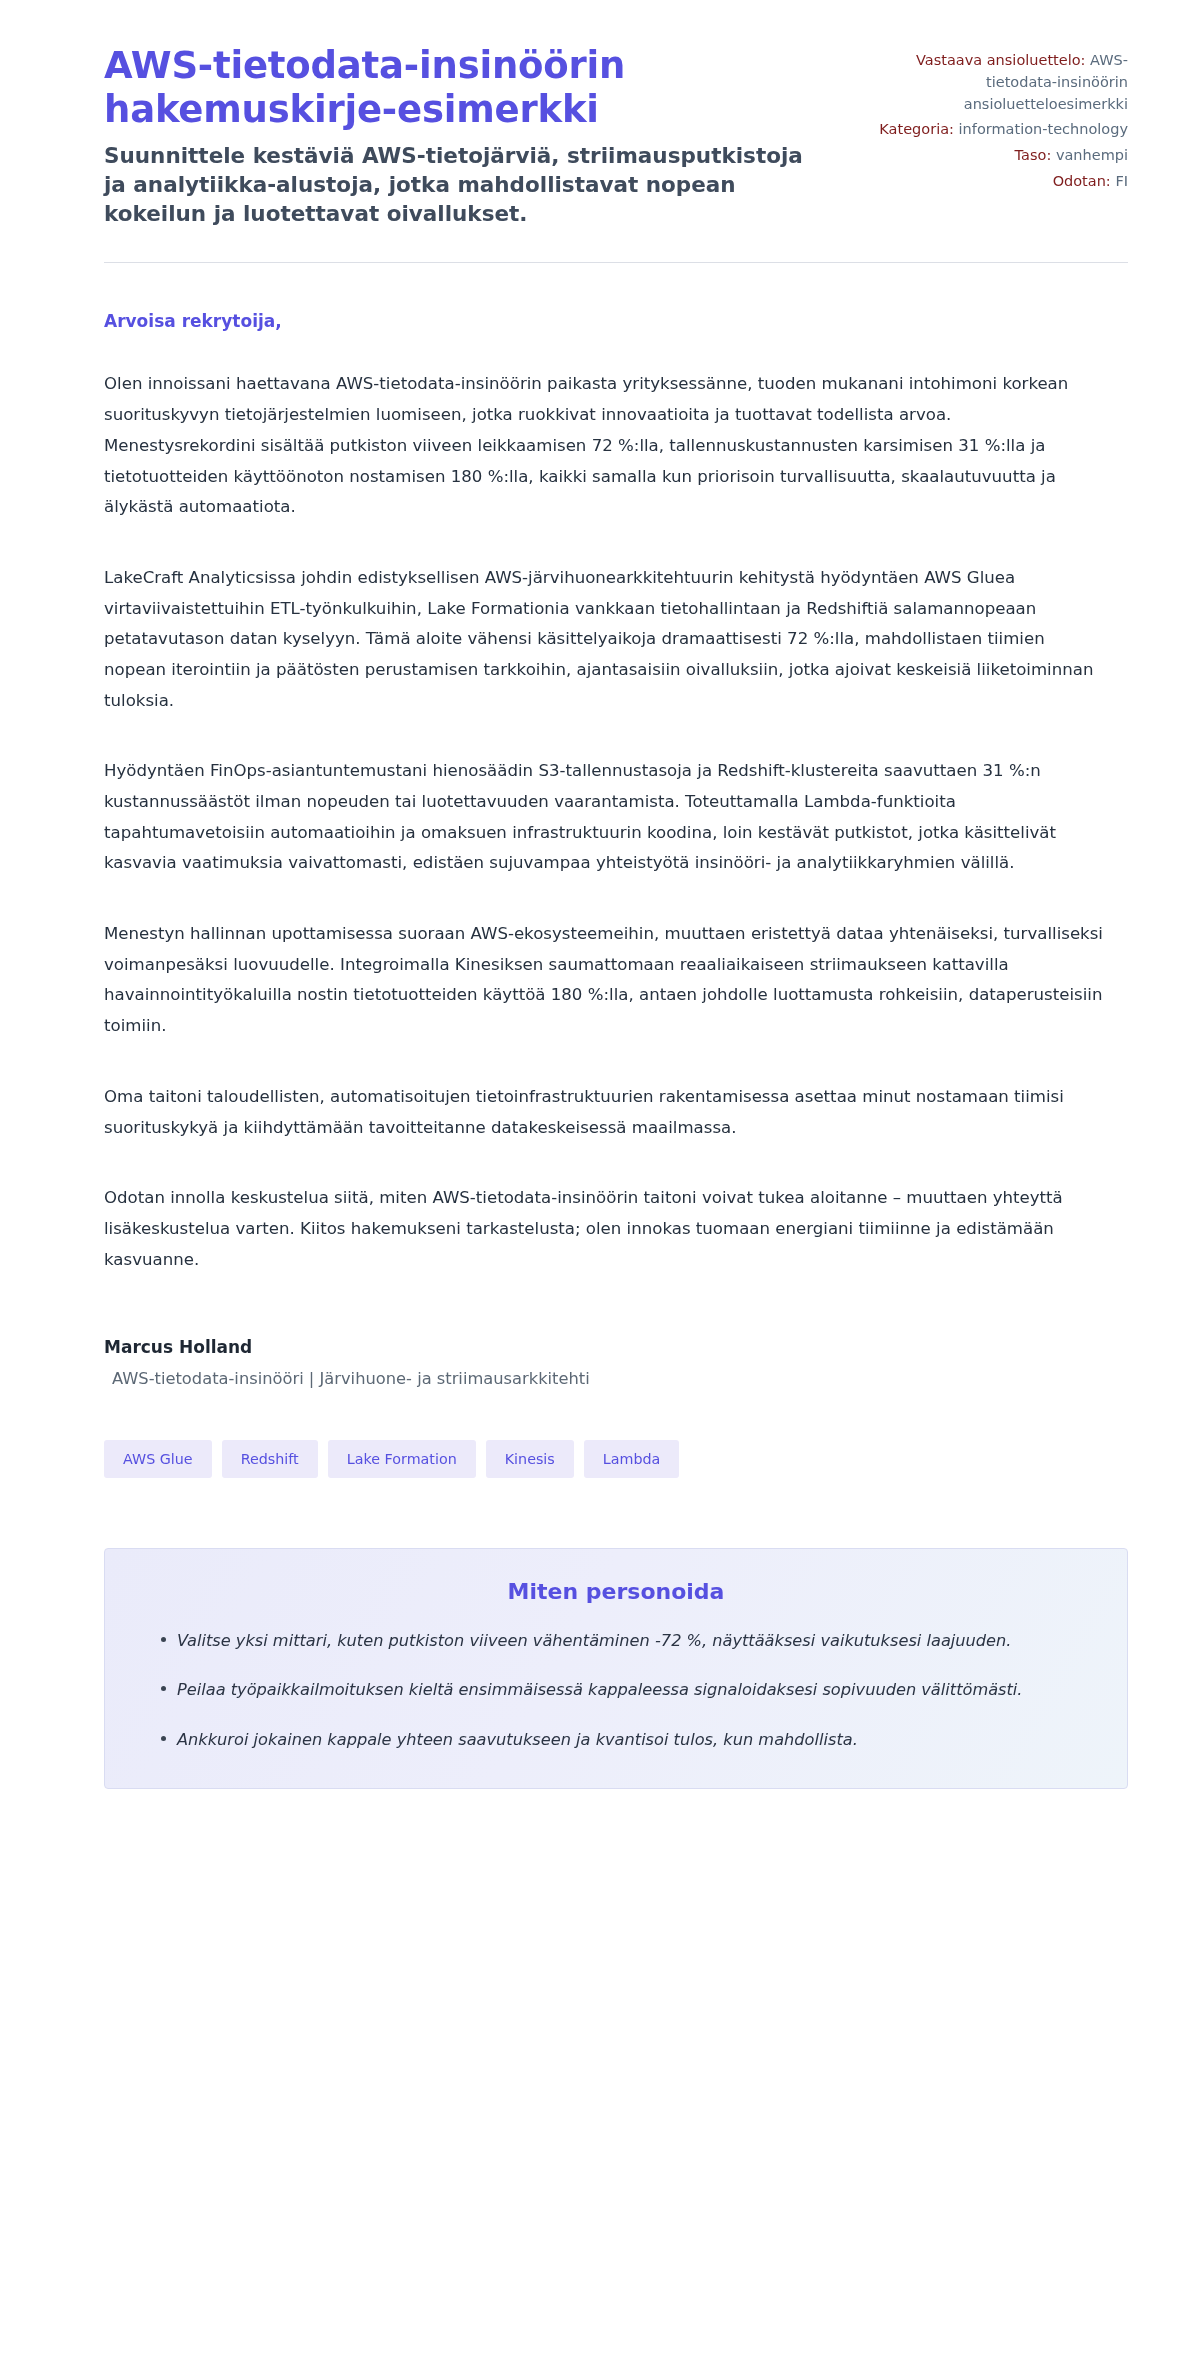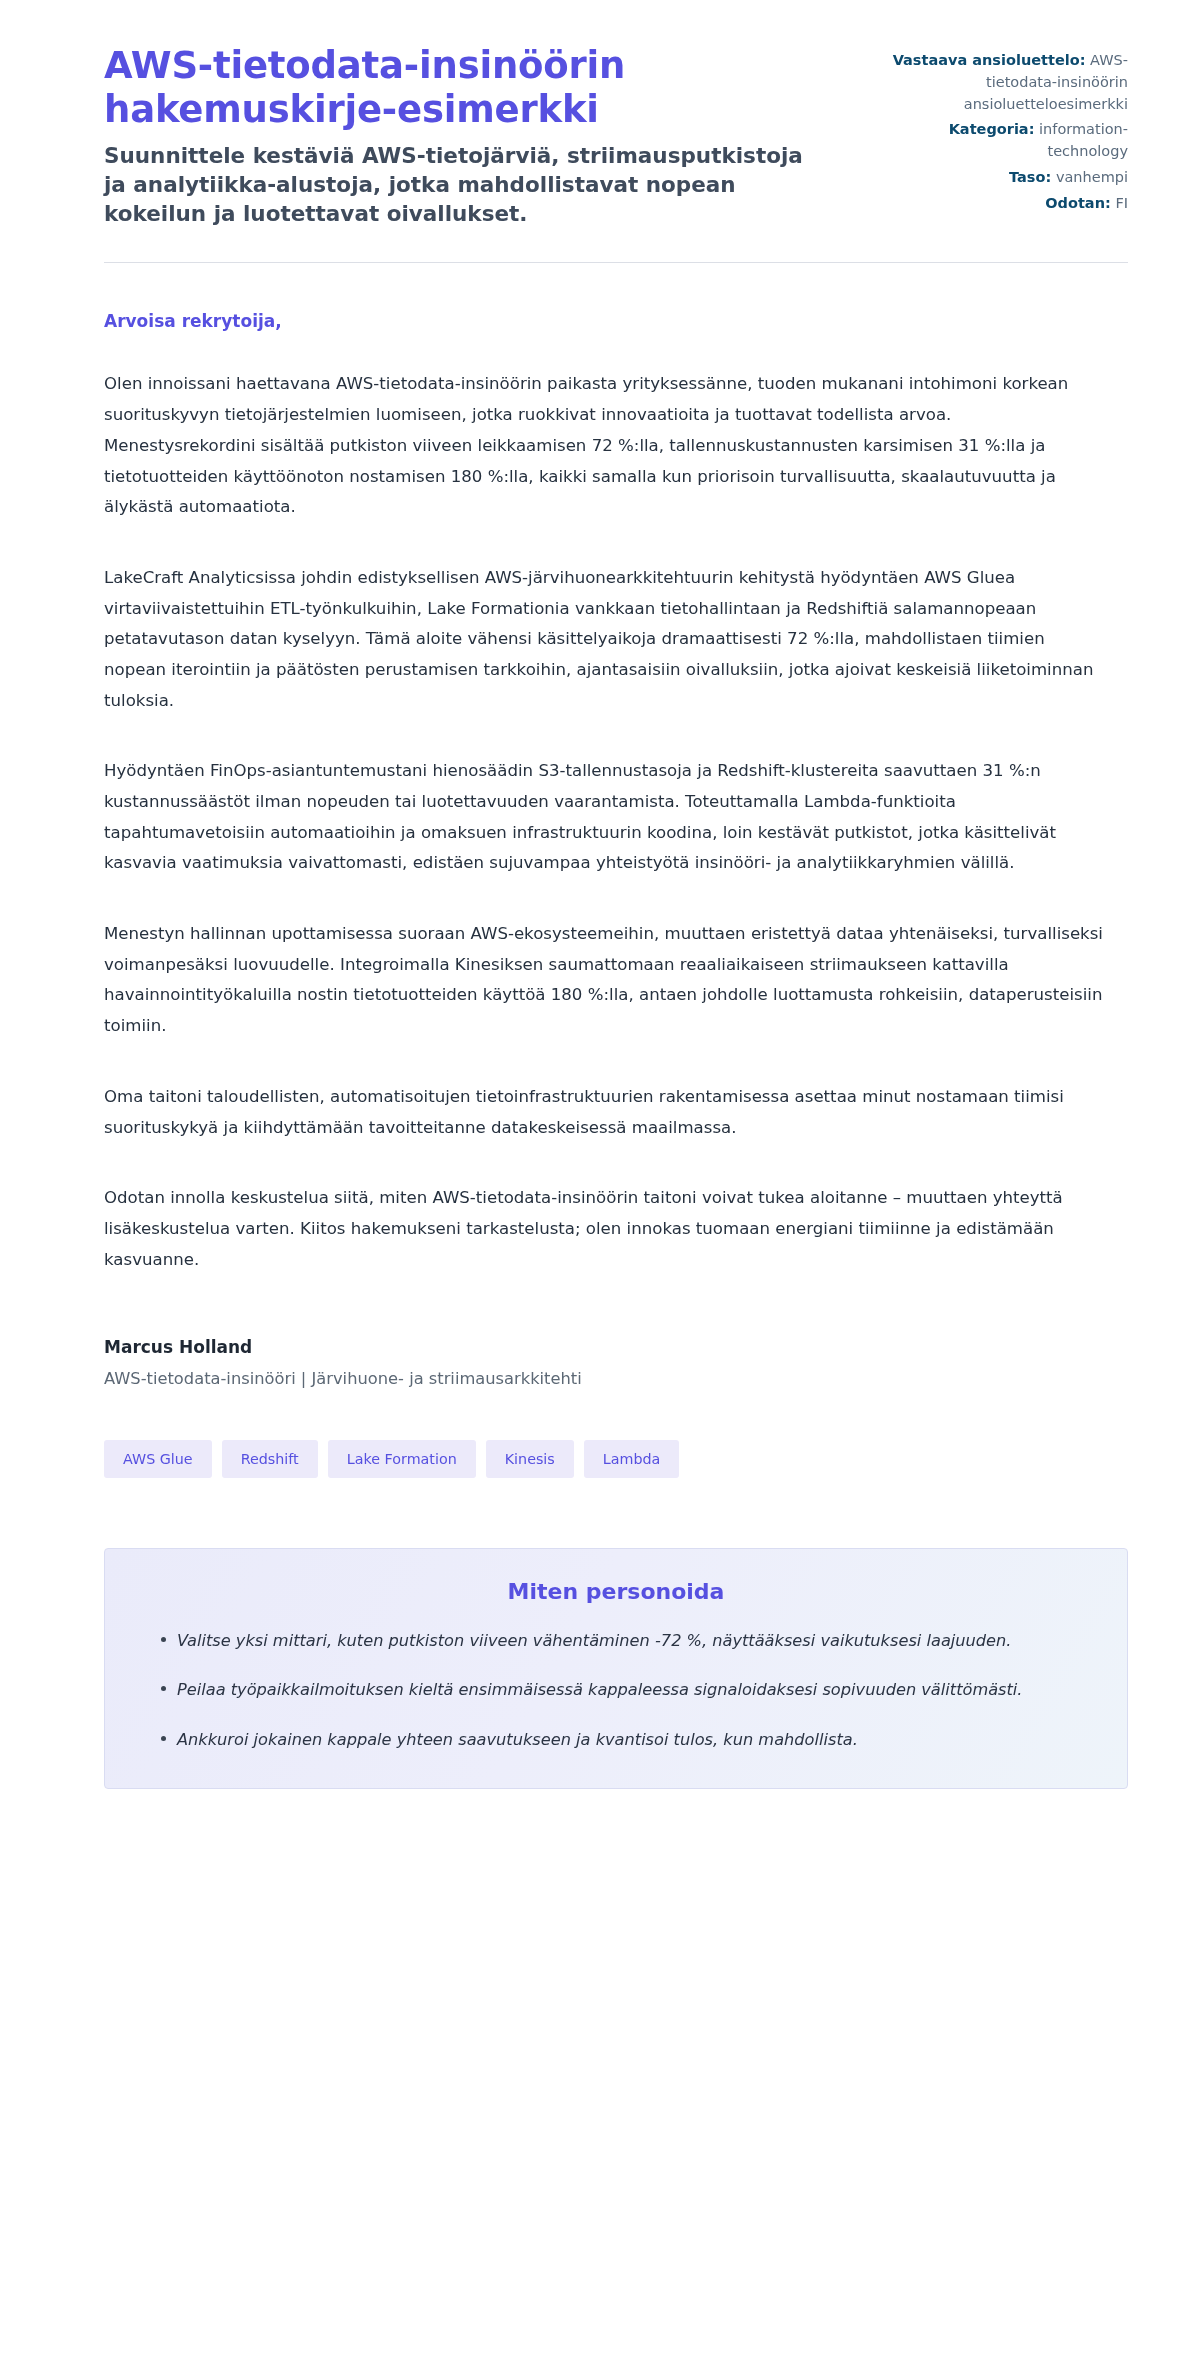--- a/index.html
+++ b/index.html
@@ -46,21 +46,21 @@
 
   .meta-block {
     flex: 0 0 250px;
     text-align: right;
     font-size: 14.5px;
     line-height: 1.5;
     color: #46586b;
     padding-top: 6px;
   }
   .meta-row { margin-bottom: 4px; }
-  .meta-key { font-weight: 700; color: #0c4a6e; }
+  .meta-key { font-weight: 400; color: #7f1d1d; }
   .meta-val { font-weight: 400; color: #5a6b7d; }
 
   .header-rule {
     border: 0;
     border-top: 1px solid #dcdfe6;
     margin: 0 0 48px 0;
   }
 
   
   .salutation {
@@ -79,21 +79,21 @@
 
   
   .signature { margin-top: 62px; }
   .sig-name {
     margin: 0 0 12px 0;
     font-size: 17px;
     font-weight: 700;
     color: #1e2733;
   }
   .sig-role {
-    margin: 0;
+    margin: 8px;
     font-size: 16.3px;
     color: #5c6875;
   }
 
   
   .tag-row {
     margin-top: 52px;
     display: flex;
     flex-wrap: wrap;
     gap: 10px;

